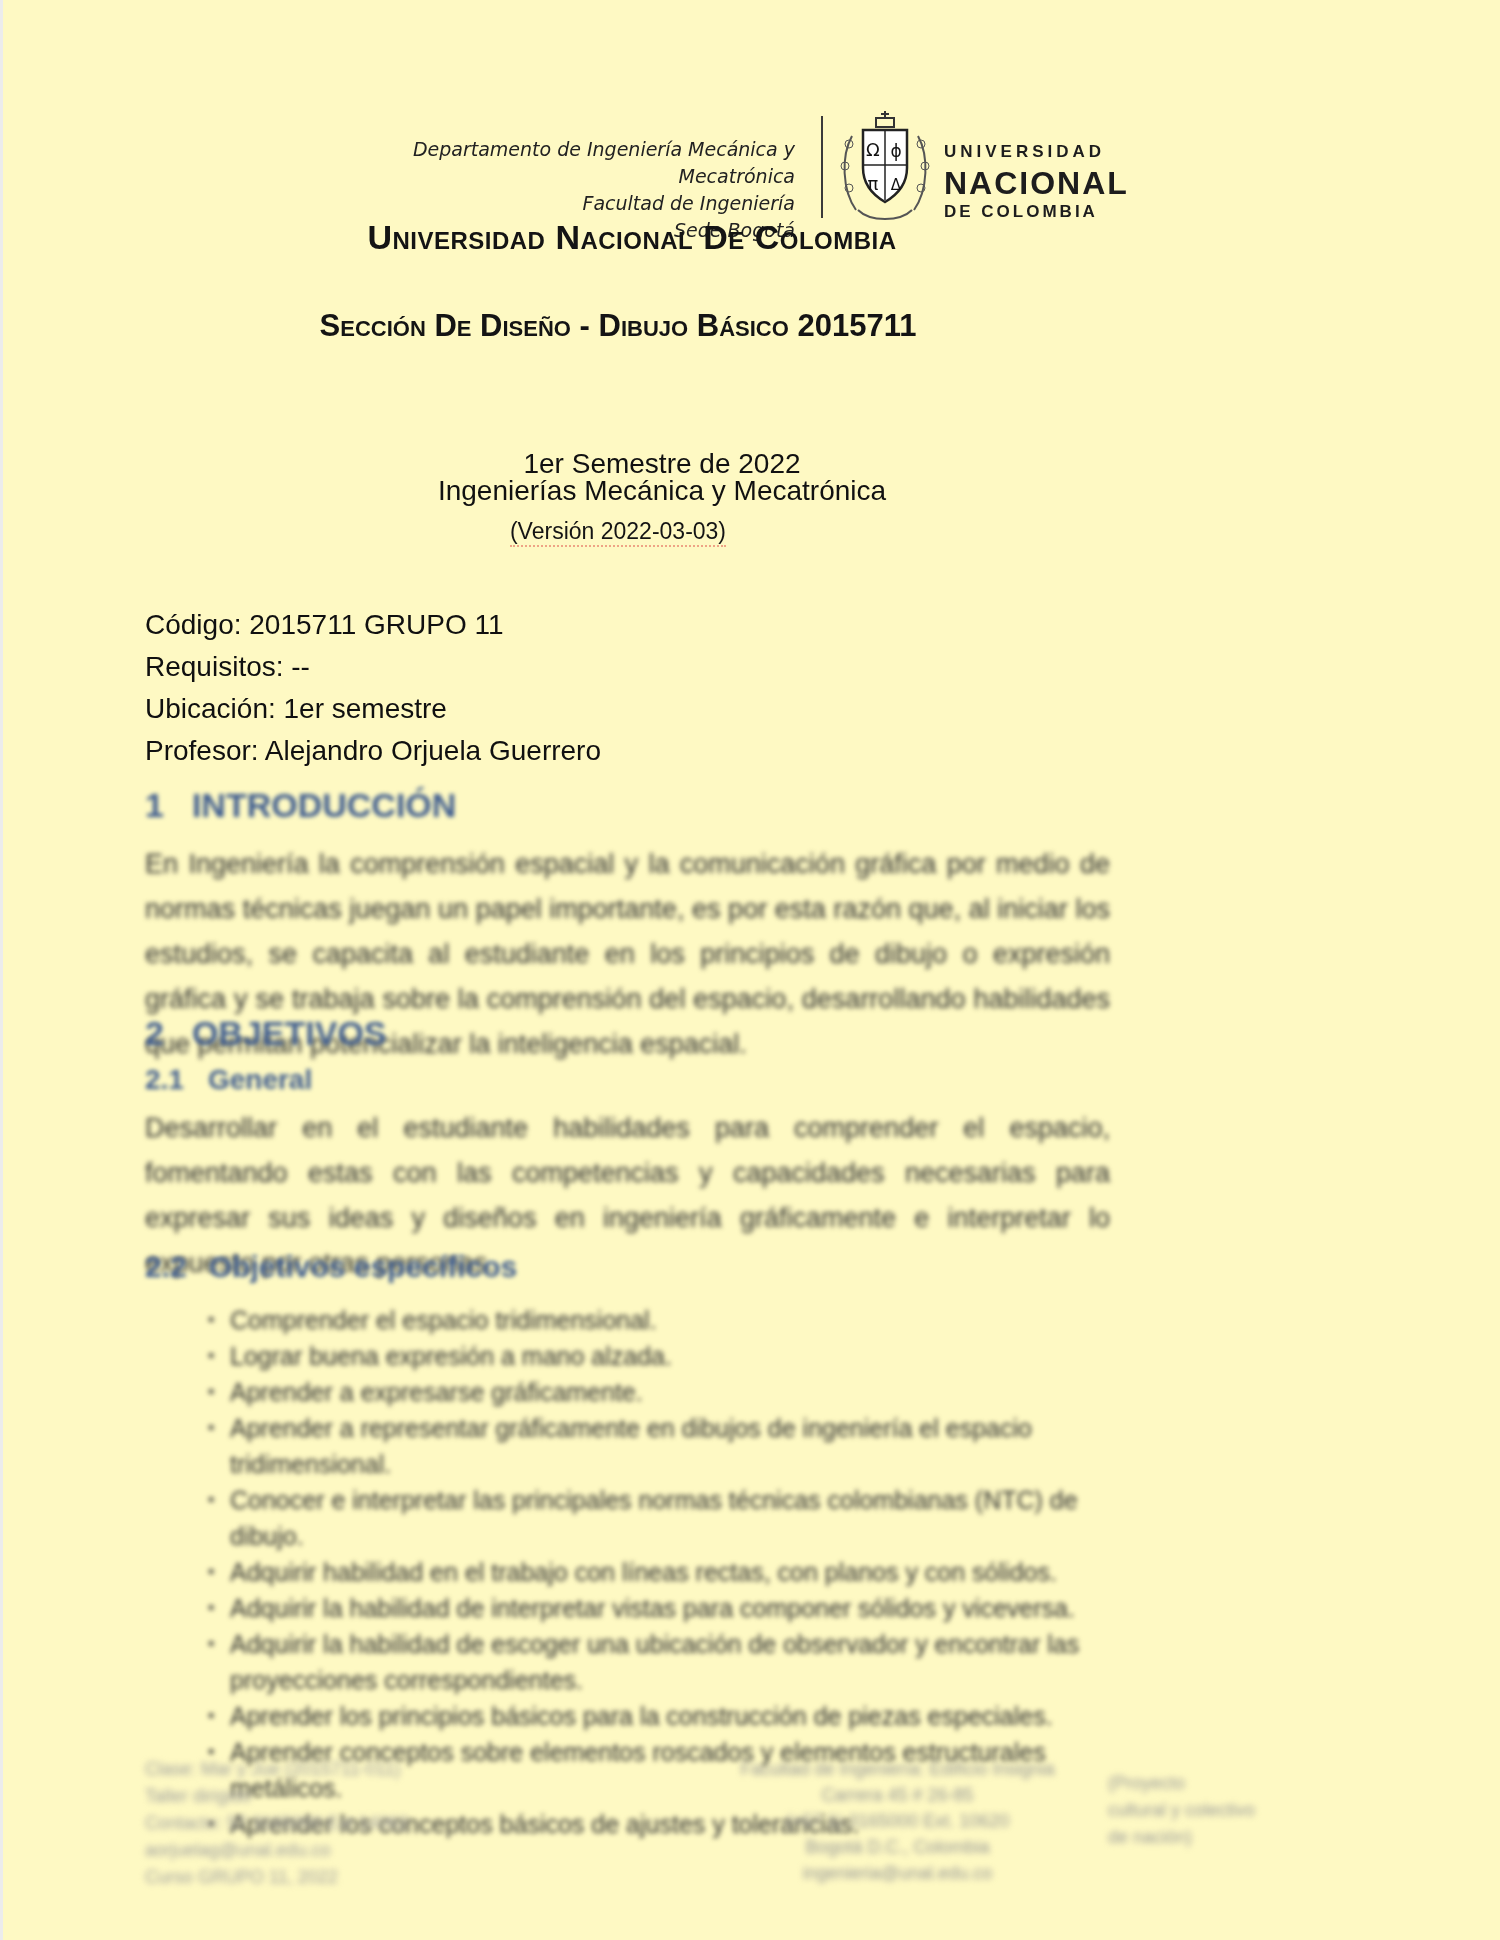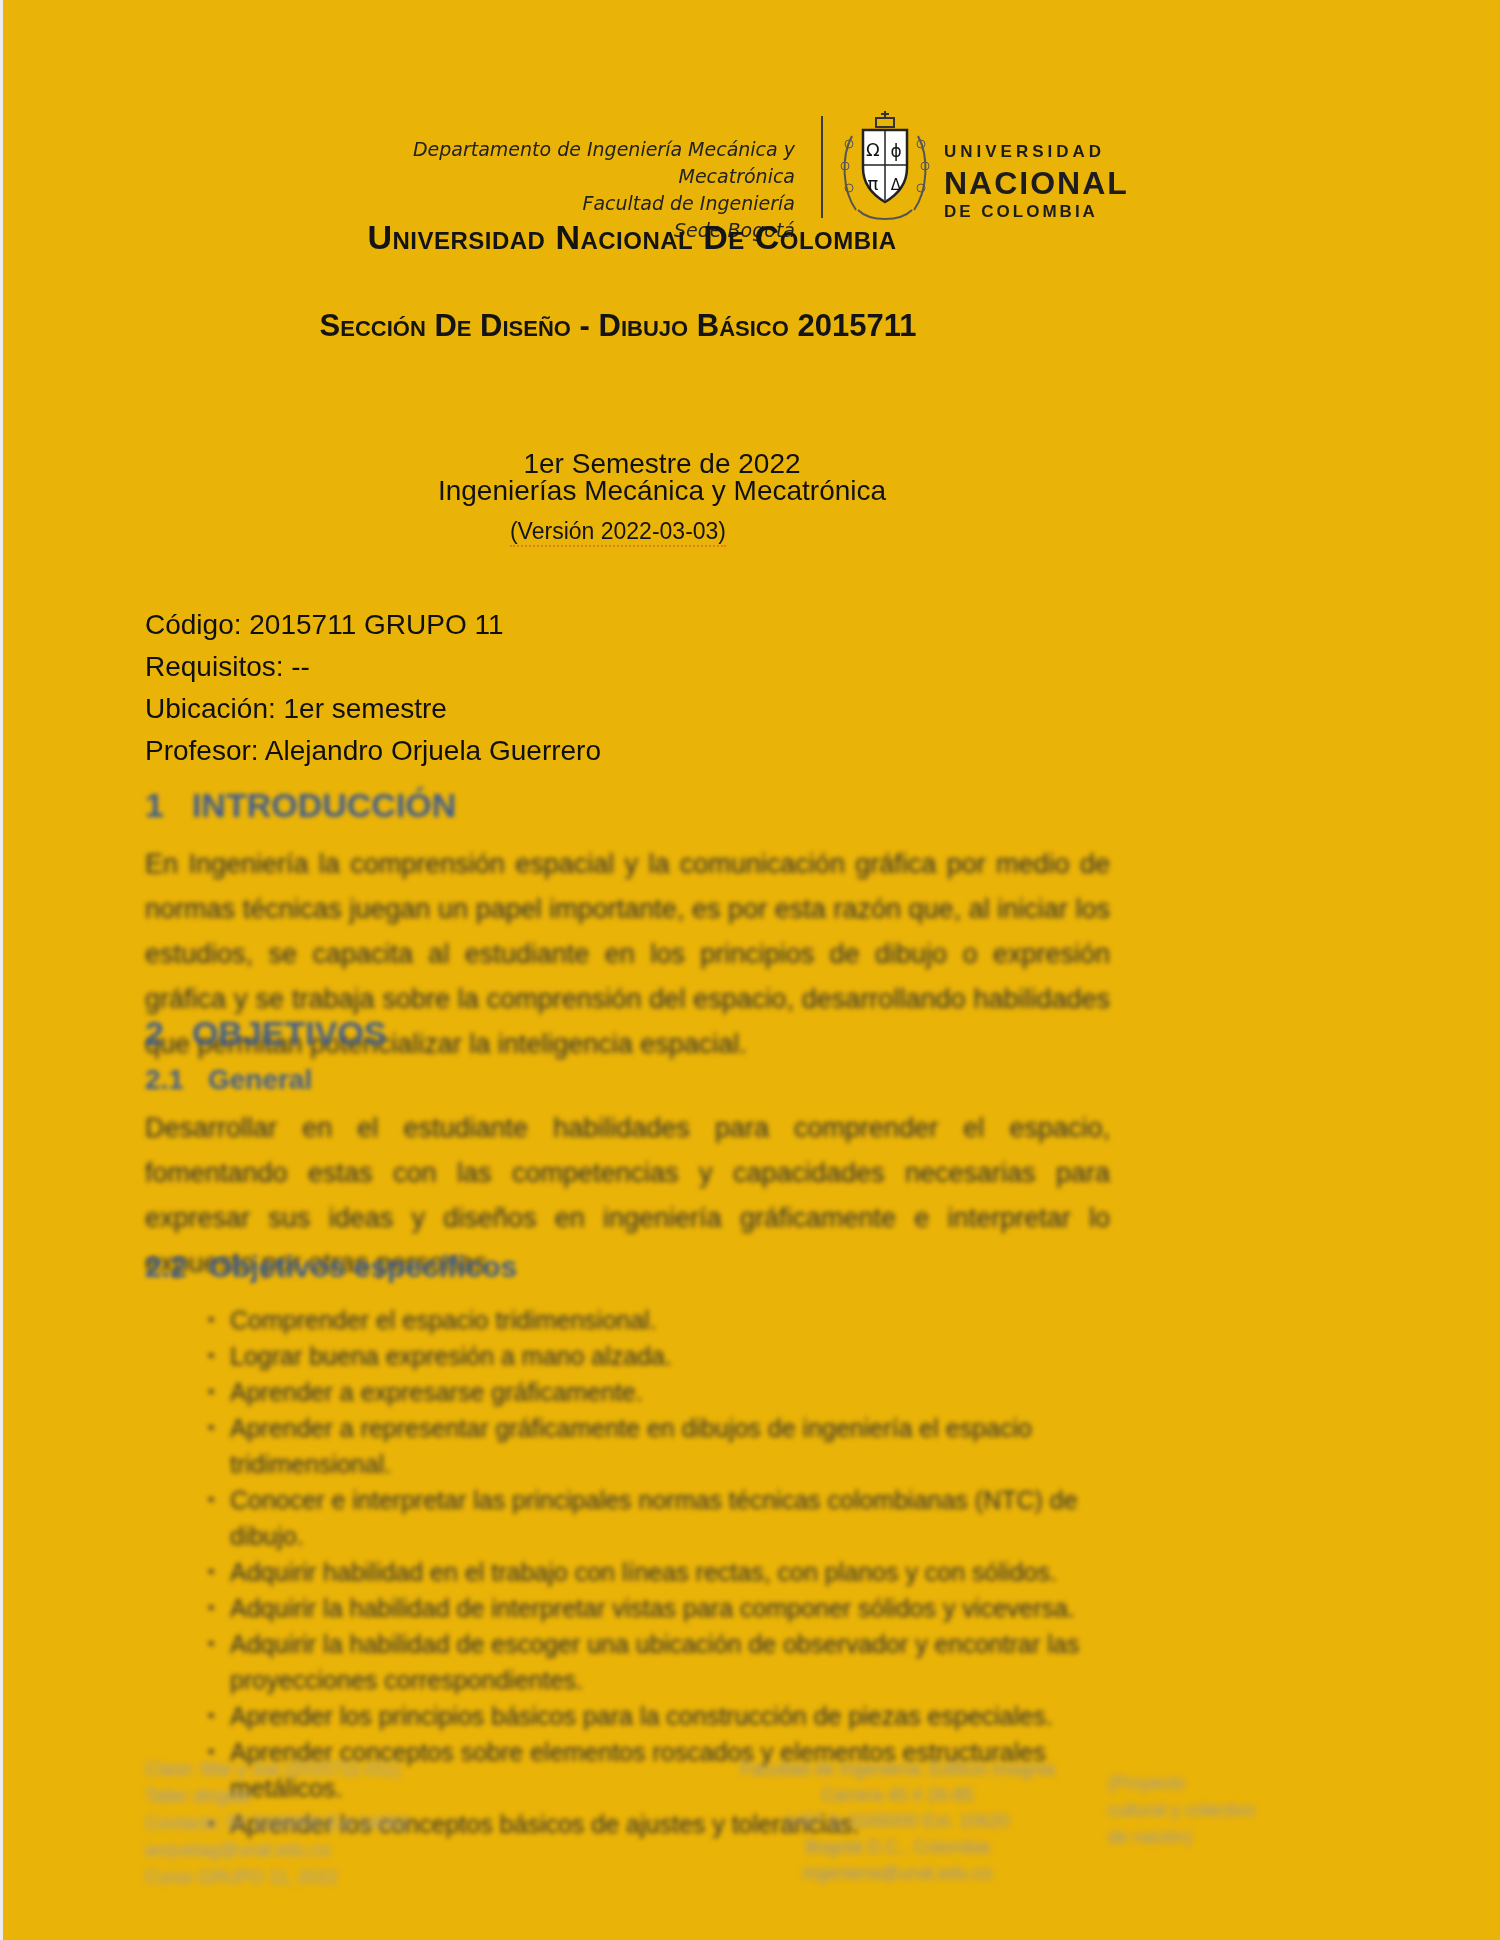--- a/index.html
+++ b/index.html
@@ -1,19 +1,19 @@
 <!DOCTYPE html>
 <html lang="es"><head>
 <meta charset="utf-8">
 <style>
   html,body{margin:0;padding:0;background:#ffffff;}
   .page{
     position:relative;
     width:1500px;height:1940px;
-    background:#eab308;
+    background:#fef9c3;
     font-family:"Liberation Sans","DejaVu Sans",sans-serif;
     color:#1c1c1c;
     overflow:hidden;
   }
   .page-edge{
     position:absolute;left:0;top:0;width:3px;height:100%;
     background:#ececec;
   }
   
   .dept{

